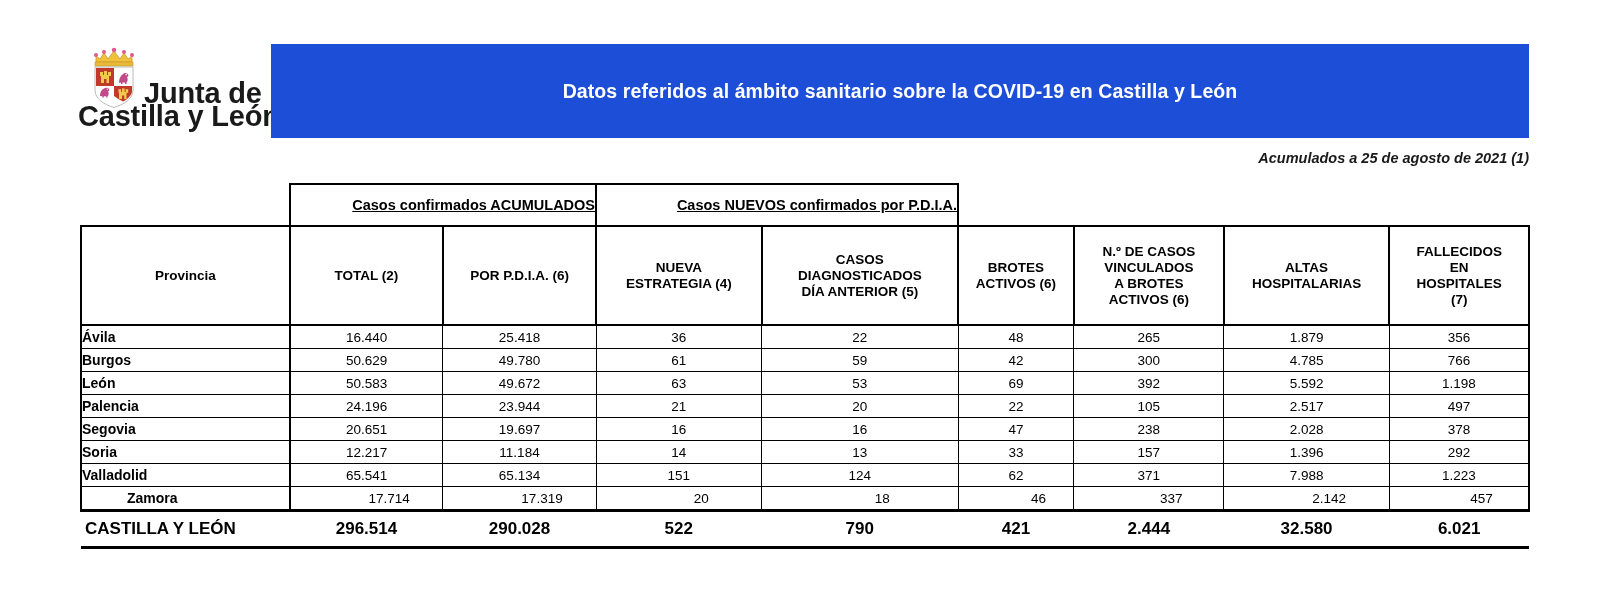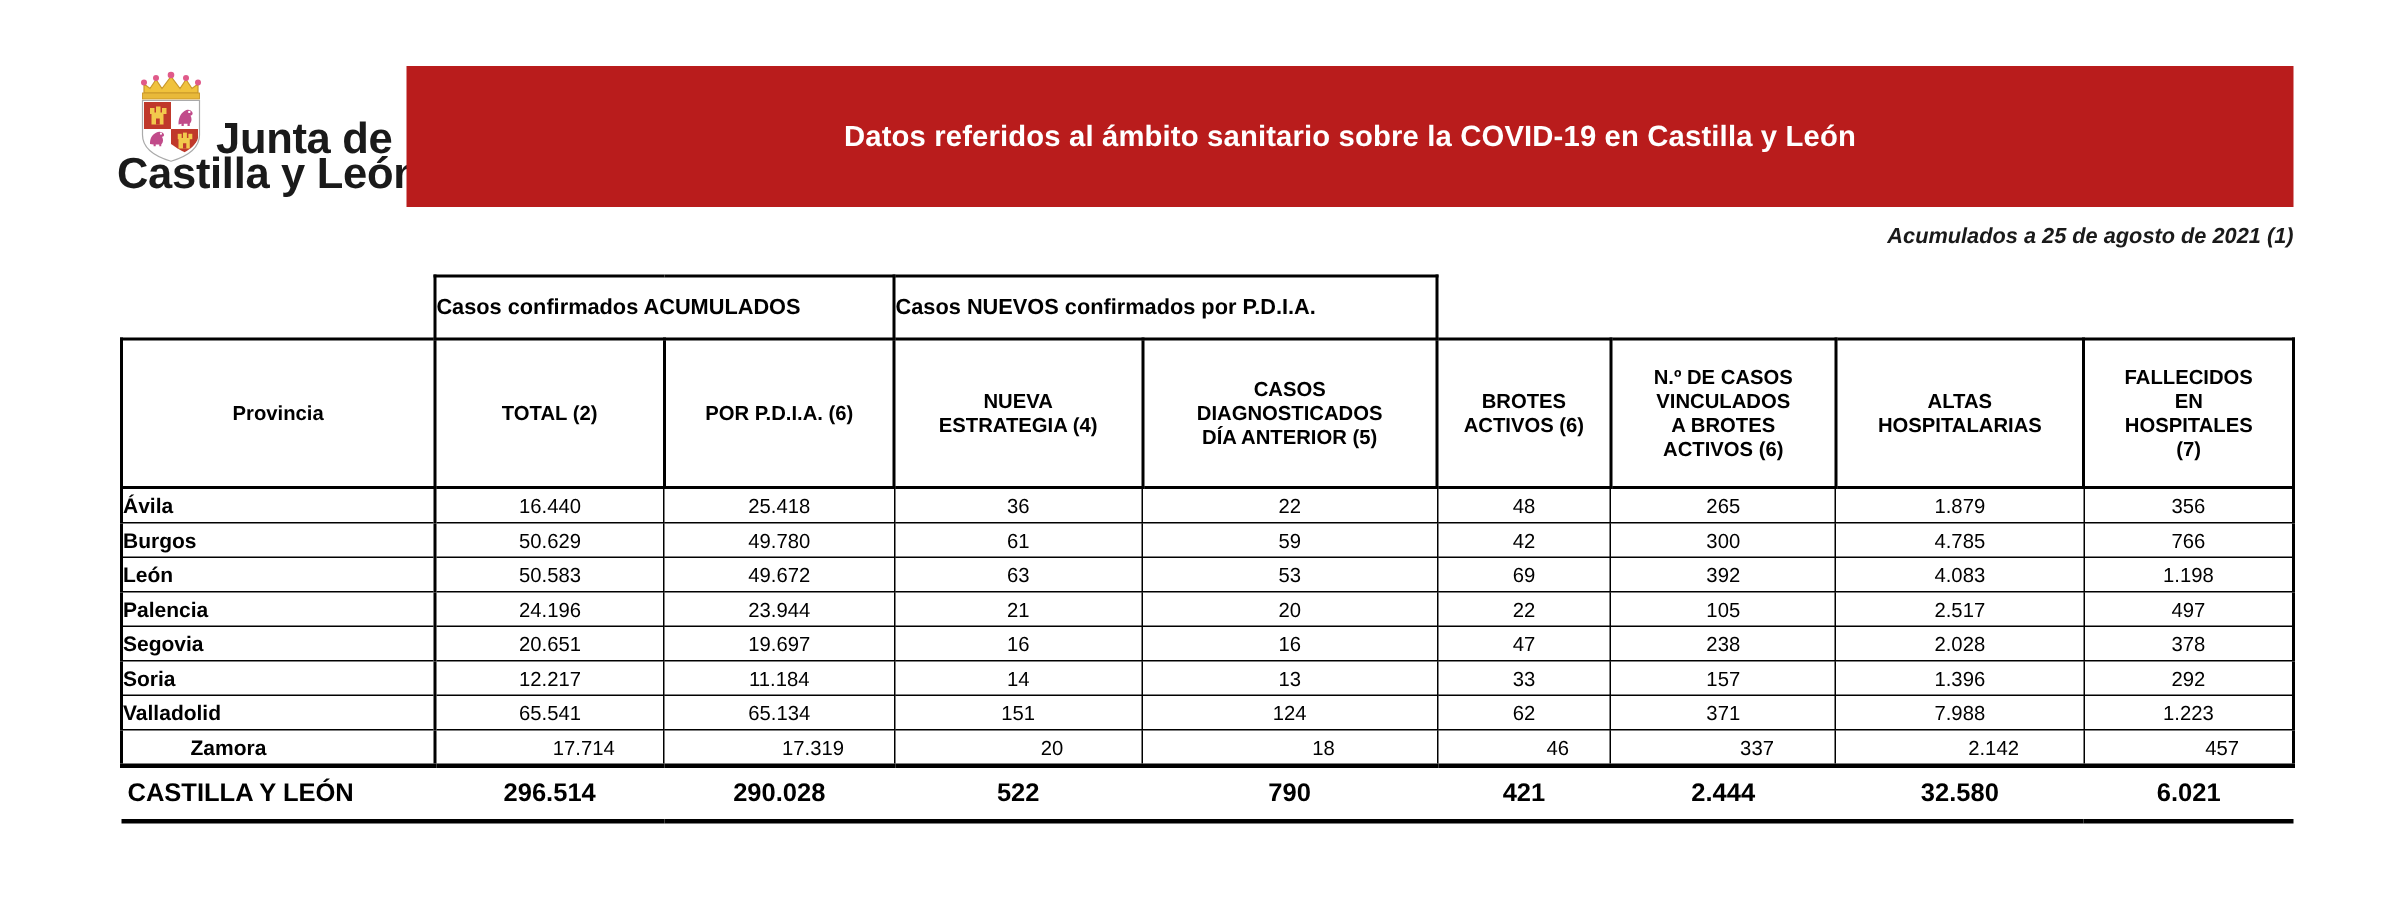--- a/index.html
+++ b/index.html
@@ -59,21 +59,21 @@
     top: 23px;
     white-space: nowrap;
   }
 
   .banner {
     position: absolute;
     left: 271px;
     top: 44px;
     width: 1258px;
     height: 94px;
-    background: #b91c1c;
+    background: #1d4ed8;
     display: flex;
     align-items: center;
     justify-content: center;
   }
   .banner-title {
     color: #ffffff;
     font-size: 19.5px;
     font-weight: bold;
     letter-spacing: 0.1px;
     text-align: center;
@@ -107,27 +107,28 @@
   table.data td, table.data th {
     padding: 0;
     margin: 0;
   }
 
   
   .grp {
     height: 40px;
     font-size: 14.5px;
     font-weight: bold;
-    text-align: left;
+    text-align: right;
     vertical-align: middle;
     border-top: 2.5px solid #000;
     border-left: 2.5px solid #000;
     border-right: 2.5px solid #000;
     border-bottom: 2.5px solid #000;
     background: #fff;
+    text-decoration: underline;
   }
   .grp.blank {
     border: none;
     background: transparent;
   }
   .grp.spacer-right {
     border: none;
     background: transparent;
   }
 
@@ -338,21 +339,21 @@
         <td class="num-cell edge-right">766</td>
       </tr>
       <tr>
         <td class="prov-cell">León</td>
         <td class="num-cell">50.583</td>
         <td class="num-cell">49.672</td>
         <td class="num-cell">63</td>
         <td class="num-cell">53</td>
         <td class="num-cell">69</td>
         <td class="num-cell">392</td>
-        <td class="num-cell">4.083</td>
+        <td class="num-cell">5.592</td>
         <td class="num-cell edge-right">1.198</td>
       </tr>
       <tr>
         <td class="prov-cell">Palencia</td>
         <td class="num-cell">24.196</td>
         <td class="num-cell">23.944</td>
         <td class="num-cell">21</td>
         <td class="num-cell">20</td>
         <td class="num-cell">22</td>
         <td class="num-cell">105</td>

